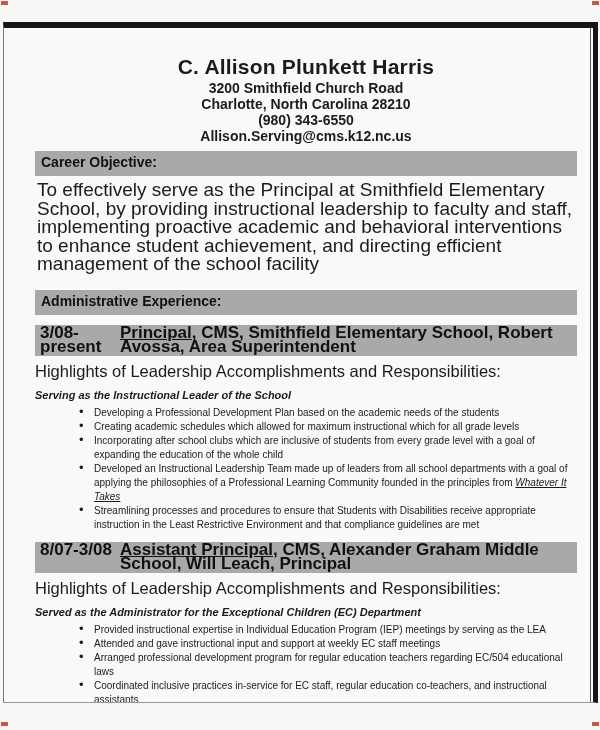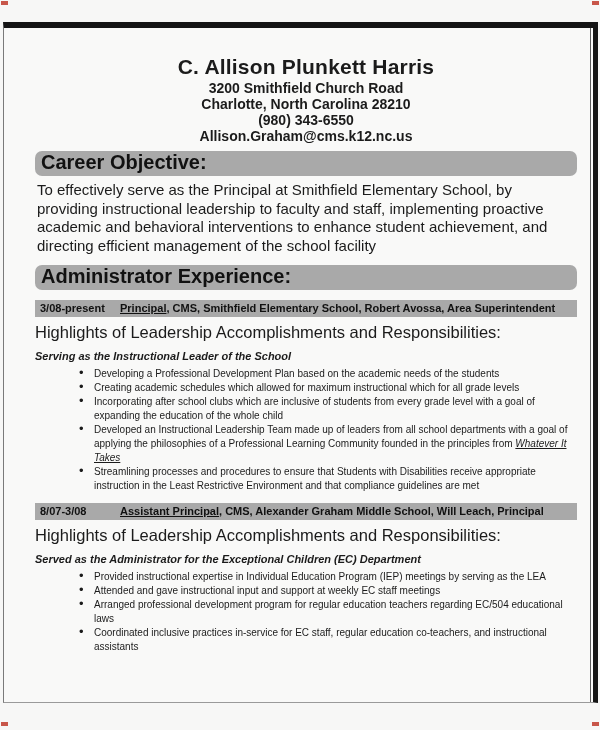--- a/index.html
+++ b/index.html
@@ -37,34 +37,33 @@
   }
 
   .contact { text-align:center; }
   .contact .name { font-size:21px; font-weight:bold; line-height:26px; letter-spacing:.2px; }
   .contact .line { font-size:14px; font-weight:bold; line-height:16px; }
 
   .section-bar {
     background:#a9a9a9;
     margin-top:7px;
     padding:1px 6px 3px 6px;
-    font-size:20px; font-weight:bold; line-height:21px;
+    font-size:14px; font-weight:bold; line-height:21px;
     color:#111;
-    border-radius:7px;
   }
   .objective {
-    font-size:15px; line-height:18.5px;
-    margin:5px 2px 10px 2px;
+    font-size:19px; line-height:18.5px;
+    margin:5px 2px 16px 2px;
   }
 
   .job-bar {
     background:#a9a9a9;
     margin-top:10px;
     padding:1px 5px 2px 5px;
-    font-size:11px; font-weight:bold; line-height:14px;
+    font-size:17px; font-weight:bold; line-height:14px;
     color:#111;
     display:flex;
   }
   .job-bar .date { width:80px; flex:0 0 auto; }
   .job-bar .title-underline { text-decoration:underline; }
 
   .highlights {
     font-size:16.5px; font-weight:normal; line-height:19px;
     margin:6px 0 0 0;
   }
@@ -94,27 +93,27 @@
 <span class="corner bl"></span>
 <span class="corner br"></span>
 
 <div class="page">
 
   <div class="contact">
     <div class="name">C. Allison Plunkett Harris</div>
     <div class="line">3200 Smithfield Church Road</div>
     <div class="line">Charlotte, North Carolina 28210</div>
     <div class="line">(980) 343-6550</div>
-    <div class="line">Allison.Graham@cms.k12.nc.us</div>
+    <div class="line">Allison.Serving@cms.k12.nc.us</div>
   </div>
 
   <div class="section-bar">Career Objective:</div>
   <div class="objective">To effectively serve as the Principal at Smithfield Elementary School, by providing instructional leadership to faculty and staff, implementing proactive academic and behavioral interventions to enhance student achievement, and directing efficient management of the school facility</div>
 
-  <div class="section-bar">Administrator Experience:</div>
+  <div class="section-bar">Administrative Experience:</div>
 
   <div class="job-bar">
     <span class="date">3/08-present</span>
     <span><span class="title-underline">Principal</span><span>, CMS, Smithfield Elementary School, Robert Avossa, Area Superintendent</span></span>
   </div>
 
   <div class="highlights">Highlights of Leadership Accomplishments and Responsibilities:</div>
 
   <div class="subheading">Serving as the Instructional Leader of the School</div>
   <ul class="bullets">

